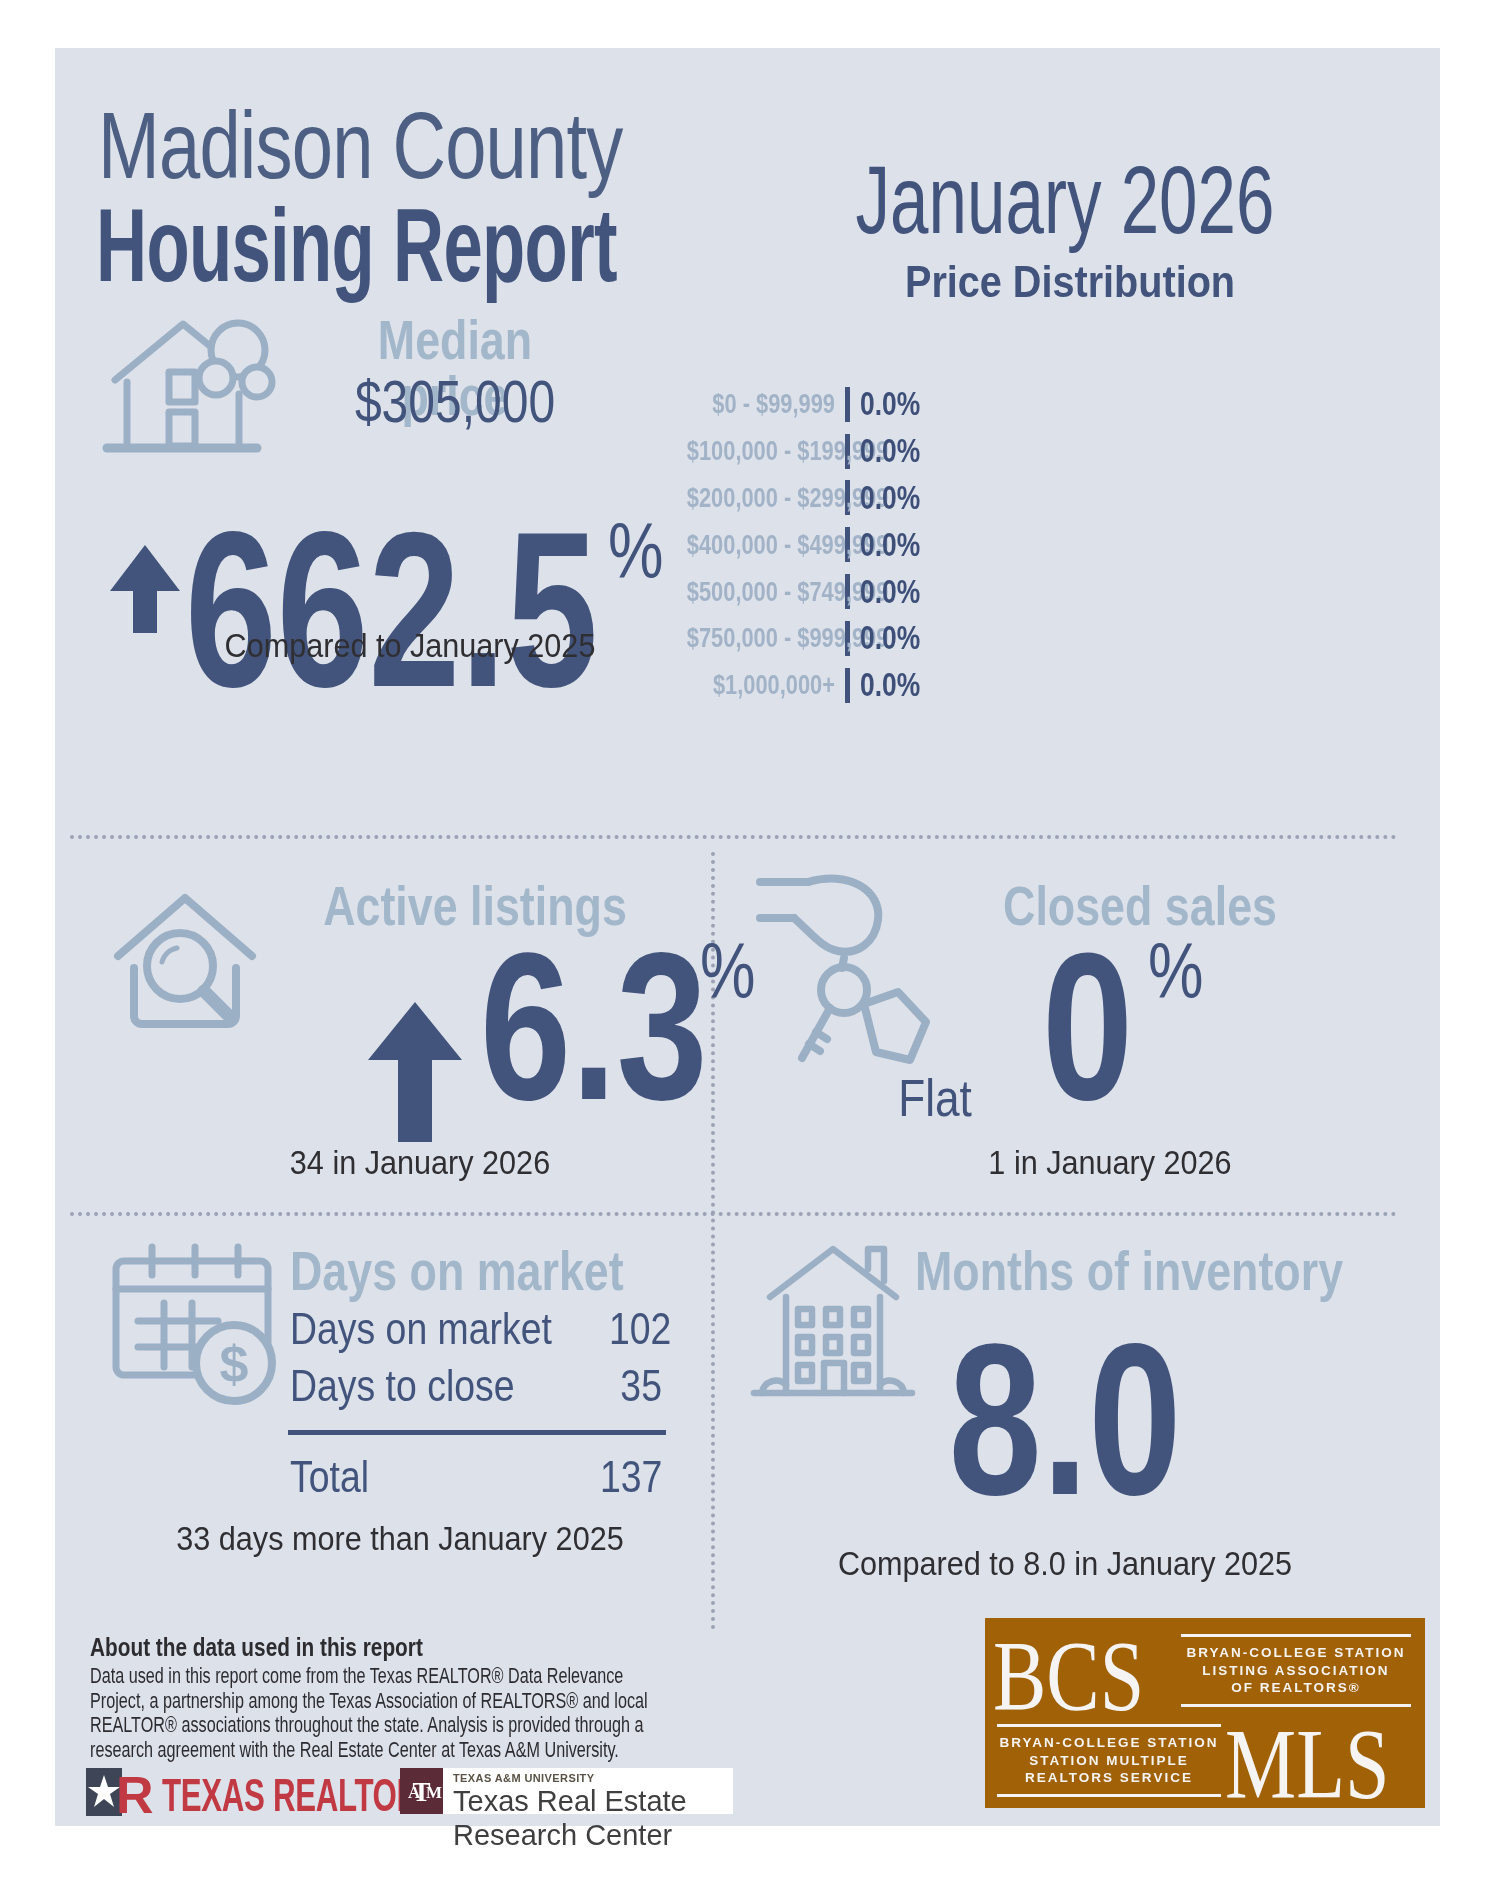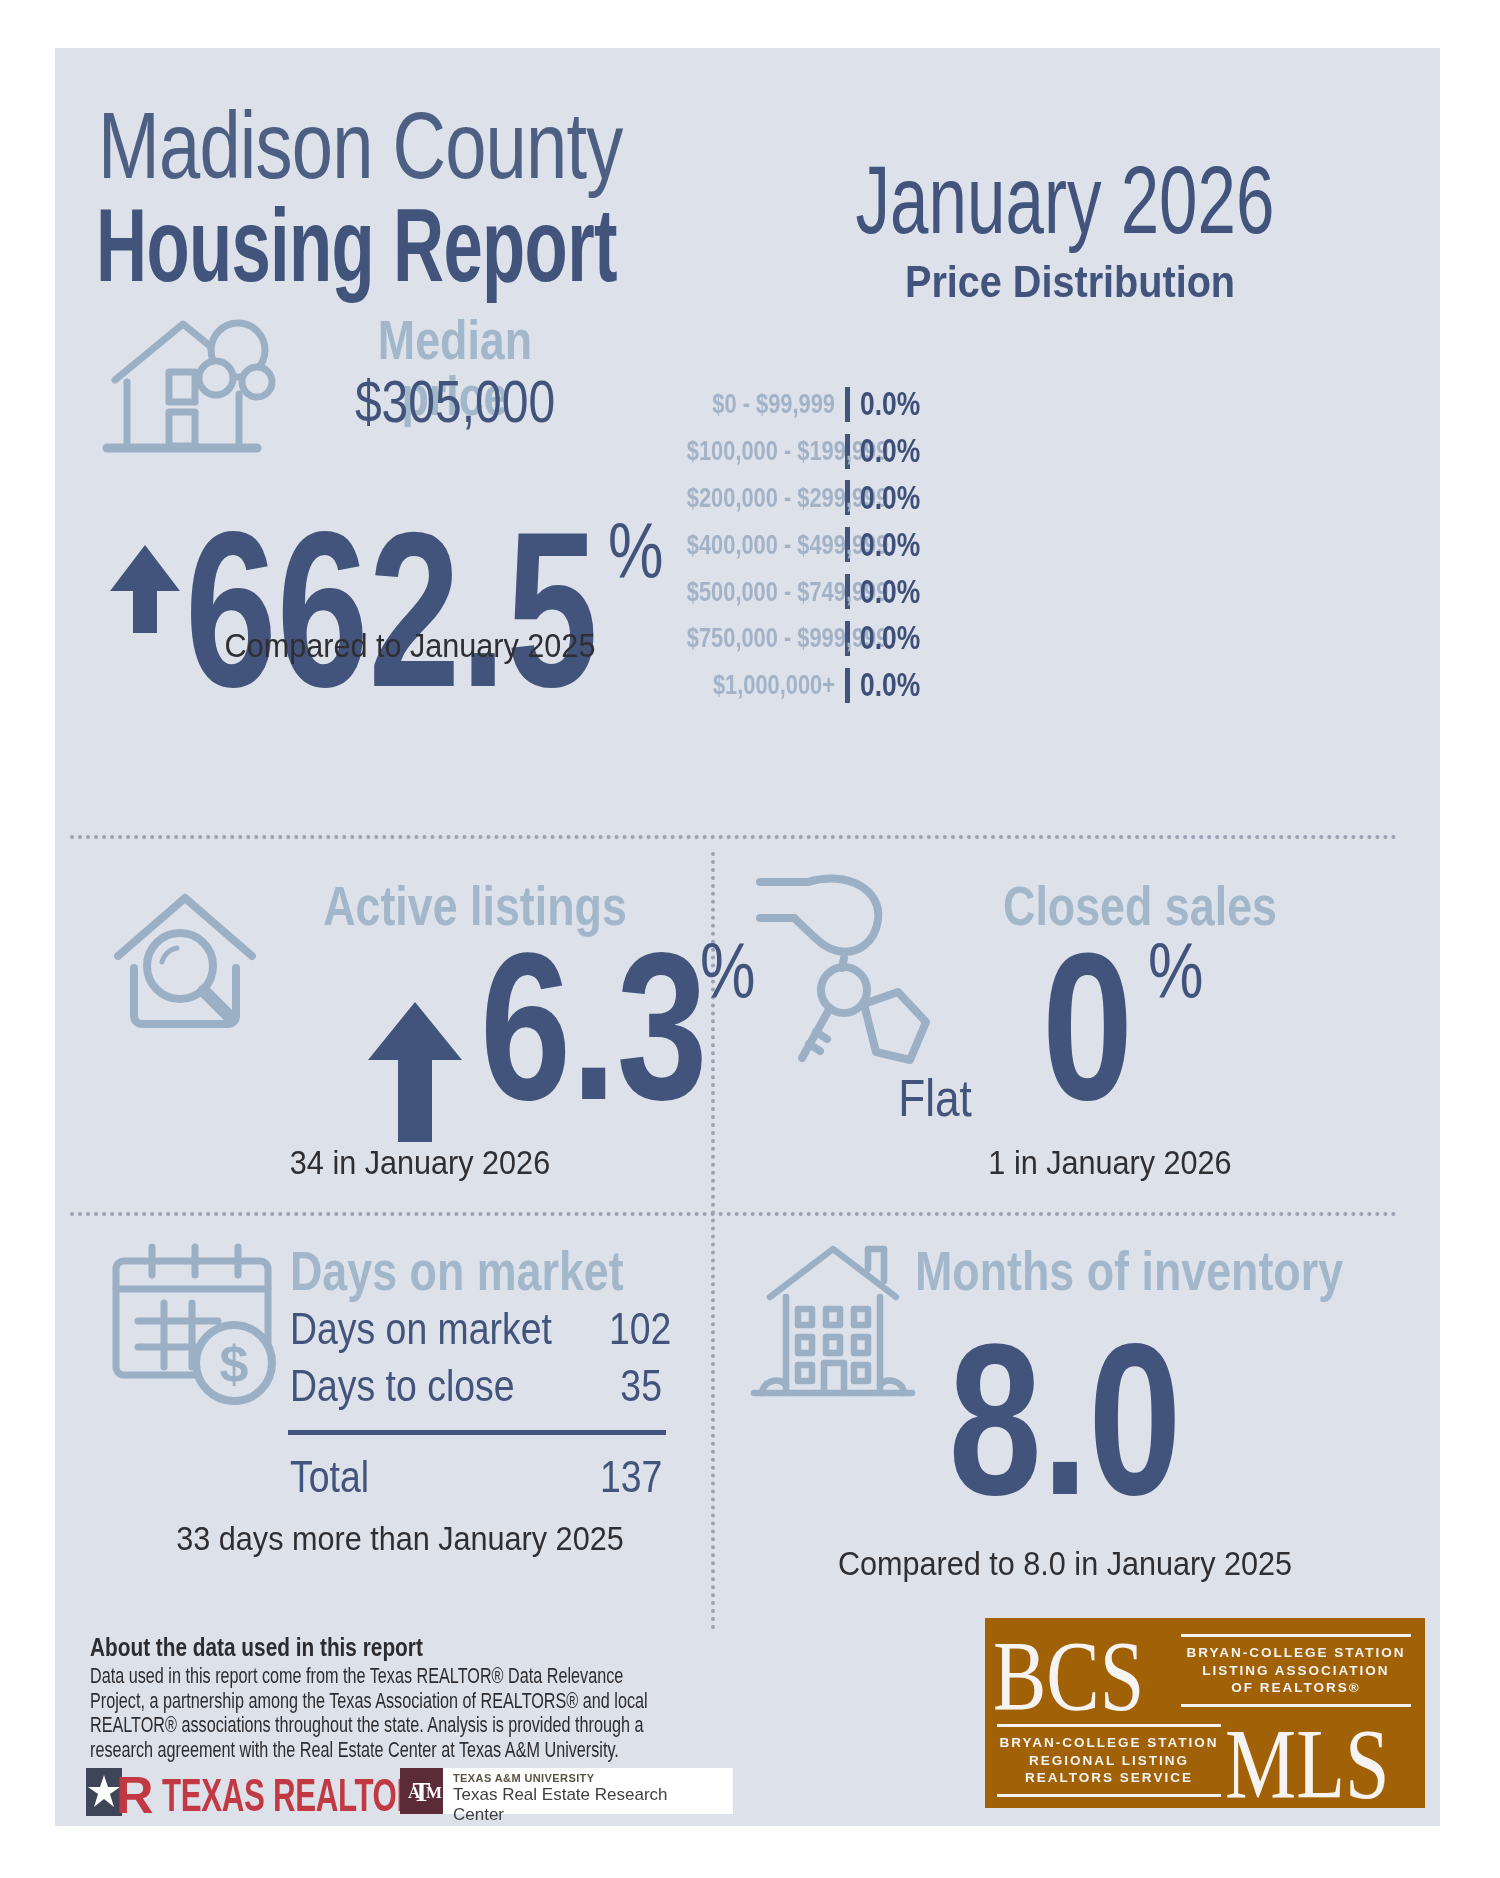--- a/index.html
+++ b/index.html
@@ -38,21 +38,21 @@
   .dotted-h{border-top:4px dotted #9aa2b4;height:0;}
   .dotted-v{border-left:4px dotted #9aa2b4;width:0;}
   .dm-row{display:flex;justify-content:space-between;align-items:center;height:57px;}
   .dm-label,.dm-value{font-size:44px;font-weight:500;color:#42547c;line-height:1;white-space:nowrap;}
   .flat{font-size:52px;font-weight:500;line-height:1;color:#42547c;}
   .about-h{font-size:26px;font-weight:700;line-height:1;color:#2c2c30;}
   .about-b{font-size:22.5px;font-weight:400;line-height:1.09;color:#2c2c30;}
   .tr-text{font-size:46px;font-weight:700;line-height:1;color:#c13a43;letter-spacing:-.5px;white-space:nowrap;}
   .tamu-strip{background:#ffffff;padding:4px 10px 0 10px;box-sizing:border-box;}
   .tamu-l1{font-size:11px;font-weight:700;letter-spacing:.4px;color:#595245;line-height:1.2;}
-  .tamu-l2{font-size:17px;font-weight:400;color:#3f3f3f;line-height:1.15;}
+  .tamu-l2{font-size:29px;font-weight:400;color:#3f3f3f;line-height:1.15;}
   .bcs-box{background:#a16207;}
   .bcs-big{position:absolute;font-family:"Liberation Serif", serif;font-weight:400;
            font-size:100px;line-height:1;color:#f5f4f3;}
   .bcs-lines{position:absolute;border-top:3px solid #f5f4f3;border-bottom:3px solid #f5f4f3;
              padding:7px 0;text-align:center;color:#f5f4f3;font-size:13.5px;font-weight:600;
              letter-spacing:2px;line-height:1.3;white-space:nowrap;}
 </style>
 </head>
 <body>
 
@@ -246,18 +246,18 @@
 
   <div class="abs bcs-box" style="left:985px;top:1618px;width:440px;height:190px;">
     <div class="bcs-big sx8l" style="left:8px;top:8px;">BCS</div>
     <div class="bcs-lines" style="left:196px;top:16px;width:230px;">
       <div>BRYAN-COLLEGE STATION</div>
       <div>LISTING ASSOCIATION</div>
       <div>OF REALTORS®</div>
     </div>
     <div class="bcs-lines" style="left:12px;top:106px;width:224px;">
       <div>BRYAN-COLLEGE STATION</div>
-      <div>REGIONAL LISTING</div>
+      <div>STATION MULTIPLE</div>
       <div>REALTORS SERVICE</div>
     </div>
     <div class="bcs-big sx8l" style="left:240px;top:96px;">MLS</div>
   </div>
 </div>
 
 </body></html>

